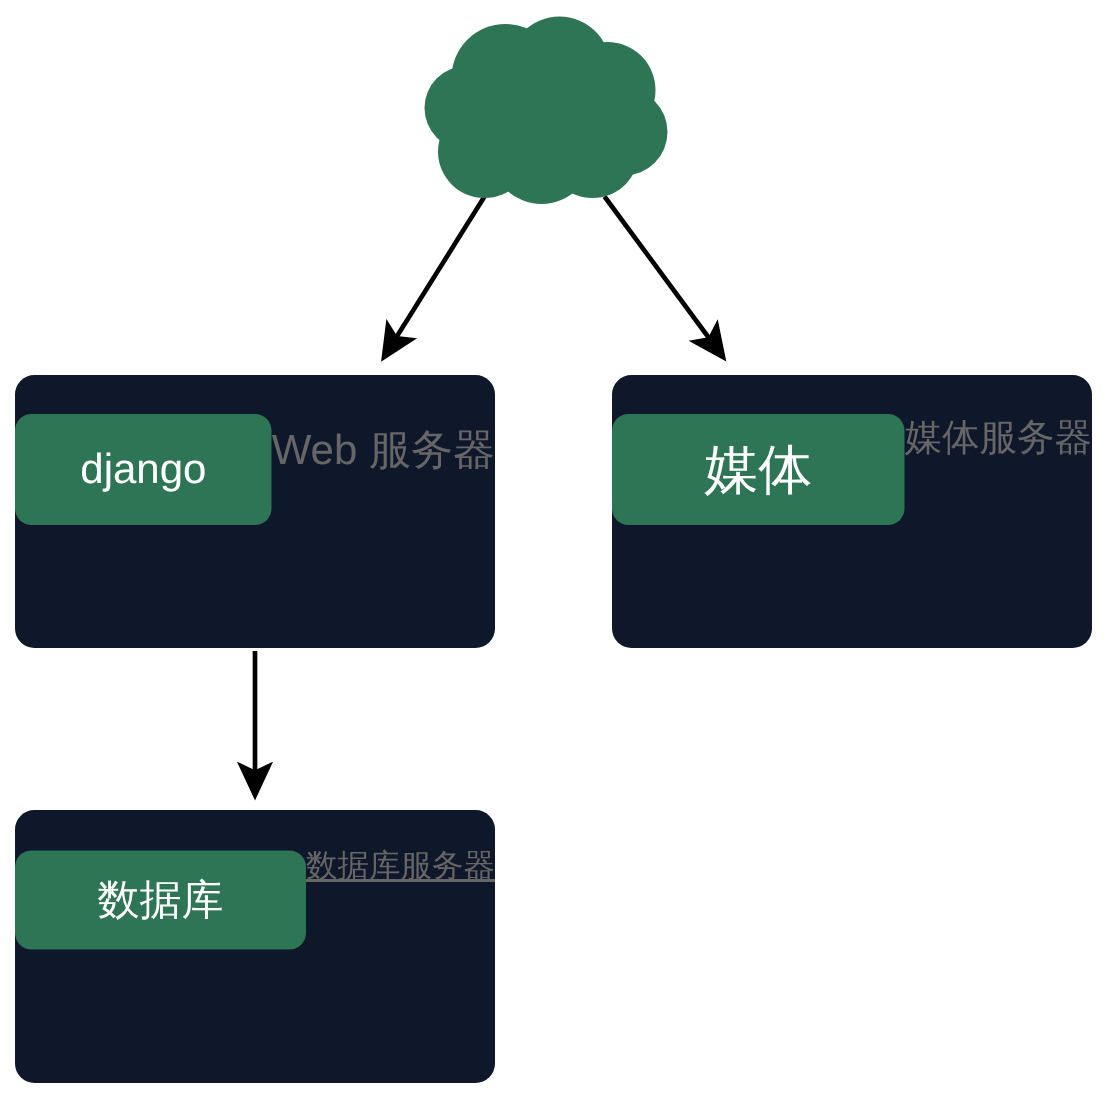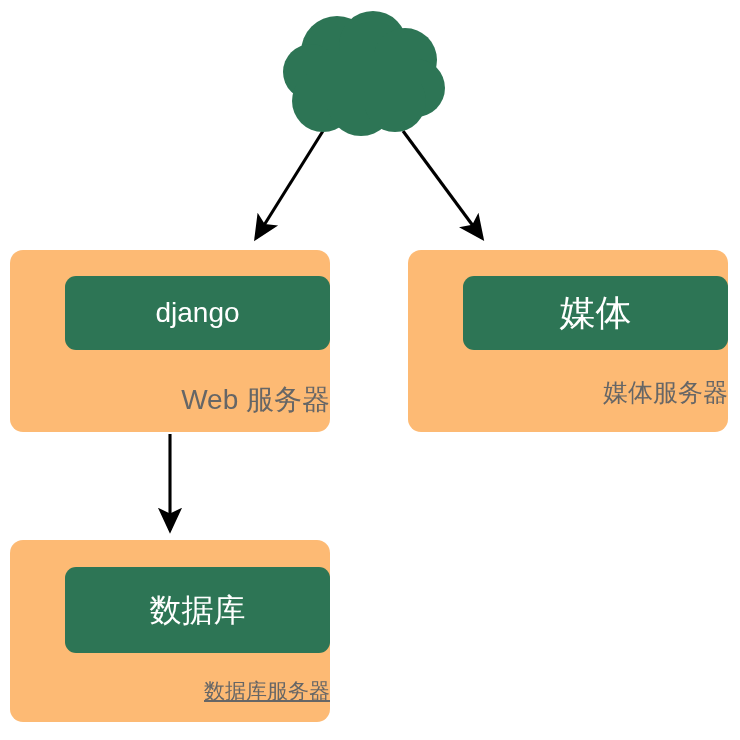--- a/index.html
+++ b/index.html
@@ -36,25 +36,25 @@
     left: 275px;
     top: 8px;
     width: 180px;
     height: 140px;
   }
 
   
   .node {
     position: absolute;
     box-sizing: border-box;
-    background: #fdba74;
+    background: #0f172a;
     border-radius: 13px;
     display: flex;
-    flex-direction: column;
-    align-items: flex-end;
+    flex-direction: row;
+    align-items: flex-start;
   }
   .node-chip {
     box-sizing: border-box;
     background: #2d7555;
     border-radius: 11px;
     color: #ffffff;
     display: flex;
     align-items: center;
     justify-content: center;
     text-align: center;
@@ -106,22 +106,22 @@
   
   #node-db {
     left: 10px;
     top: 540px;
     width: 320px;
     height: 182px;
   }
   #node-db .node-chip {
     margin-top: 27px;
     width: 265px;
-    height: 86px;
-    font-size: 32px;
+    height: 66px;
+    font-size: 28px;
   }
   #node-db .node-caption {
     margin-top: 27px;
     font-size: 21px;
     text-decoration: underline;
   }
 </style>
 </head>
 <body>
 

